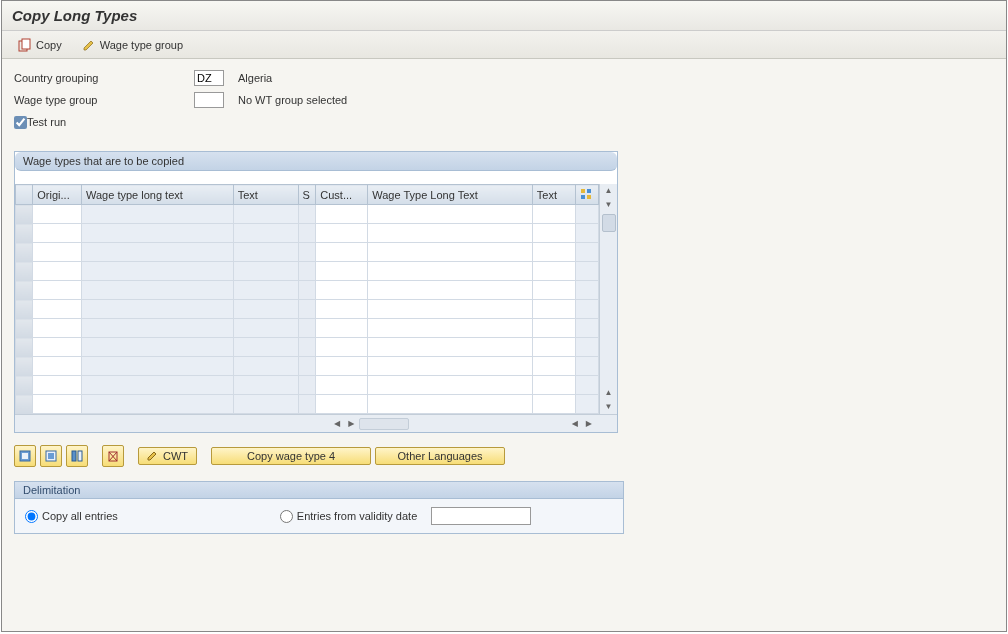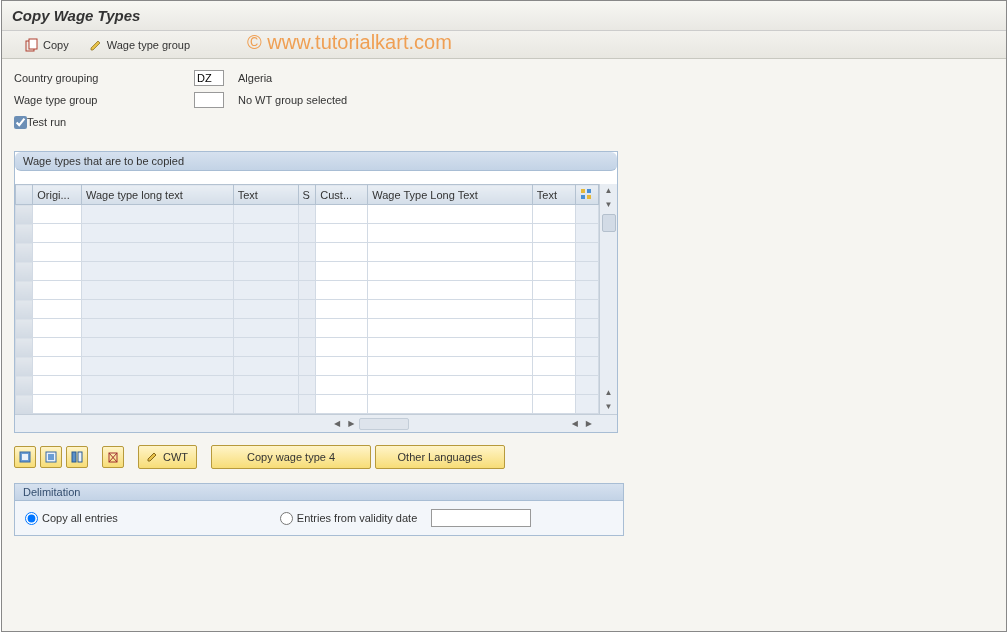--- a/index.html
+++ b/index.html
@@ -27,21 +27,21 @@
     border-bottom: 1px solid #ccc;
   }
   .title-bar h1 {
     font-size: 15px;
     font-style: italic;
     font-weight: bold;
     color: #333;
   }
   .toolbar {
     background: linear-gradient(#f3f2ee, #e8e7e1);
-    padding: 4px 20px;
+    padding: 4px 13px;
     border-bottom: 1px solid #c8c8c0;
     display: flex;
     align-items: center;
     gap: 14px;
     height: 28px;
   }
   .toolbar-btn {
     display: inline-flex;
     align-items: center;
     gap: 4px;
@@ -154,21 +154,21 @@
   }
   .mini-btn {
     width: 22px; height: 22px;
     background: linear-gradient(#fff4c8,#f7dd77);
     border: 1px solid #b79a3c;
     border-radius: 2px;
     display:inline-flex; align-items:center; justify-content:center;
     cursor: pointer;
   }
   .text-btn {
-    height: 24px;
+    height: 18px;
     background: linear-gradient(#fff4c8,#f7dd77);
     border: 1px solid #b79a3c;
     border-radius: 2px;
     padding: 0 8px;
     display:inline-flex; align-items:center;
     cursor: pointer;
     gap: 4px;
     font-size: 11px;
     color:#333;
   }
@@ -205,21 +205,21 @@
     font-family: Arial;
     opacity: 0.78;
     pointer-events: none;
   }
 </style>
 </head>
 <body>
 
 <div class="frame">
   <div class="title-bar">
-    <h1>Copy Wage Types</h1>
+    <h1>Copy Long Types</h1>
   </div>
 
   <div class="toolbar">
     <span class="toolbar-btn">
       <span class="icon-svg">
         <svg viewBox="0 0 14 14">
             <rect x="1" y="3" width="8" height="10" fill="none" stroke="#b04030" stroke-width="1"></rect>
             <rect x="4" y="1" width="8" height="10" fill="#fff" stroke="#b04030" stroke-width="1"></rect>
           </svg>
       </span>
@@ -228,21 +228,20 @@
     <span class="toolbar-btn">
       <span class="icon-svg">
         <svg viewBox="0 0 14 14">
             <path d="M2 12 L4 12 L11 5 L9 3 L2 10 Z" fill="#e6c14a" stroke="#8a6a1a" stroke-width="0.7"></path>
           </svg>
       </span>
       <span>Wage type group</span>
     </span>
   </div>
 
-  <div class="watermark">© www.tutorialkart.com</div>
 
   <div class="form-area">
     <div class="form-row">
       <span class="form-label">Country grouping</span>
       <input class="form-input-short" value="DZ" style="">
       <span class="form-desc">Algeria</span>
     </div>
     <div class="form-row">
       <span class="form-label">Wage type group</span>
       <input class="form-input-short" value="" style="">

